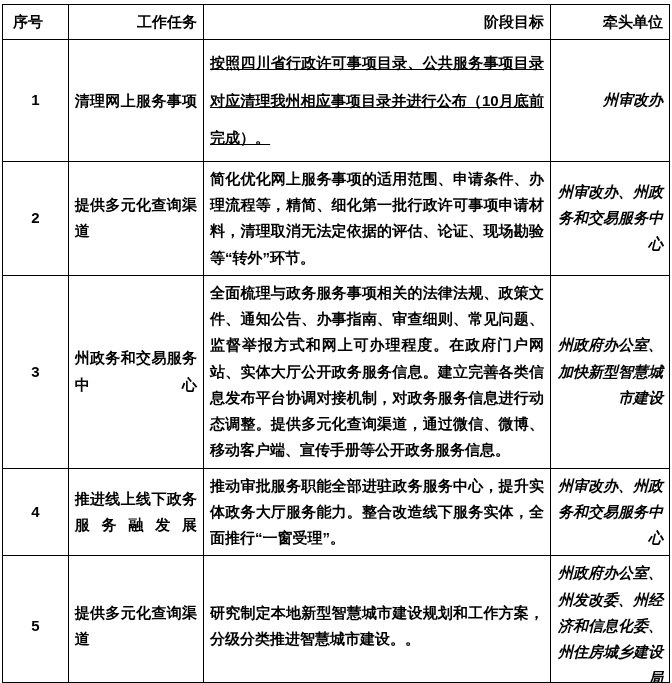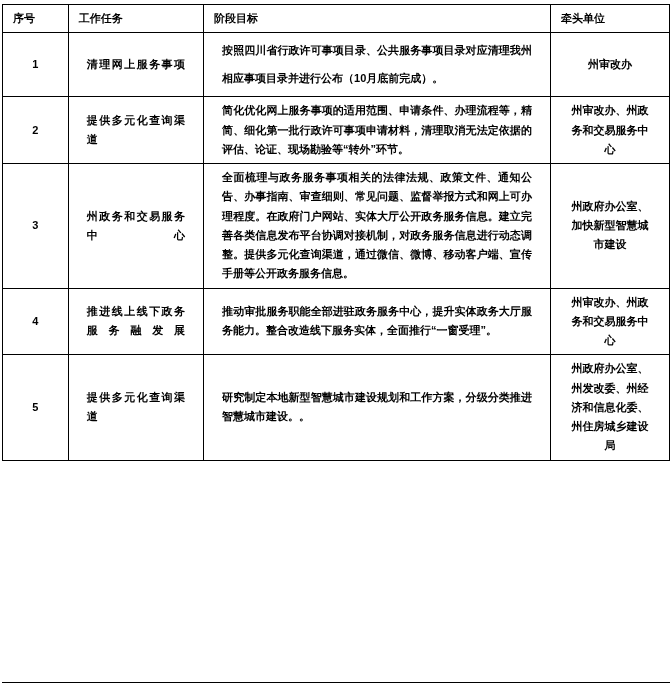--- a/index.html
+++ b/index.html
@@ -23,28 +23,28 @@
   }
   table.task-table {
     border-collapse: collapse;
     width: 668px;
     table-layout: fixed;
     margin: 0;
   }
   table.task-table td, table.task-table th {
     border: 1px solid #000000;
     vertical-align: middle;
-    padding: 4px 18px;
-    font-size: 11px;
+    padding: 4px 6px;
+    font-size: 15px;
     line-height: 1.75;
     font-weight: bold;
     box-sizing: border-box;
   }
   thead th {
-    text-align: left;
+    text-align: right;
     font-size: 15px;
     padding-top: 5px;
     padding-bottom: 5px;
     vertical-align: middle;
   }
   th.col-no, td.col-no {
     width: 64px;
     text-align: center;
   }
   th.col-task, td.col-task {
@@ -73,28 +73,30 @@
     padding-right: 10px;
     line-height: 1.9;
   }
   td.col-goal {
     text-align: justify;
     line-height: 1.85;
     padding-left: 8px;
     padding-right: 8px;
   }
   td.col-unit {
-    text-align: center;
+    text-align: right;
     line-height: 1.85;
     padding-left: 8px;
     padding-right: 6px;
+    font-style: italic;
   }
   
   tr[data-row="1"] td.col-goal {
     line-height: 2.5;
+    text-decoration: underline;
   }
   tr[data-row="1"] td.col-task {
     line-height: 2.1;
   }
   .cut-line {
     position: absolute;
     left: 2px;
     right: 2px;
     bottom: 0;
     height: 1px;

